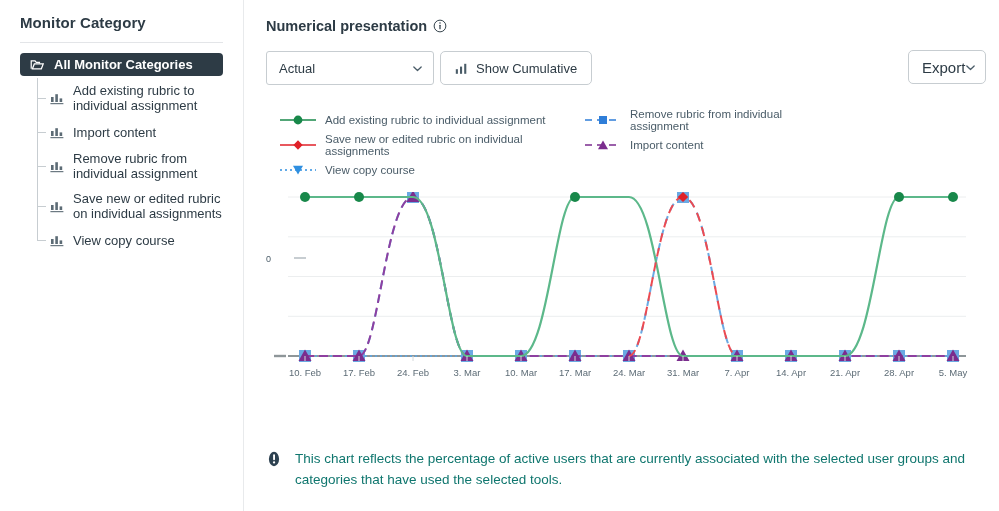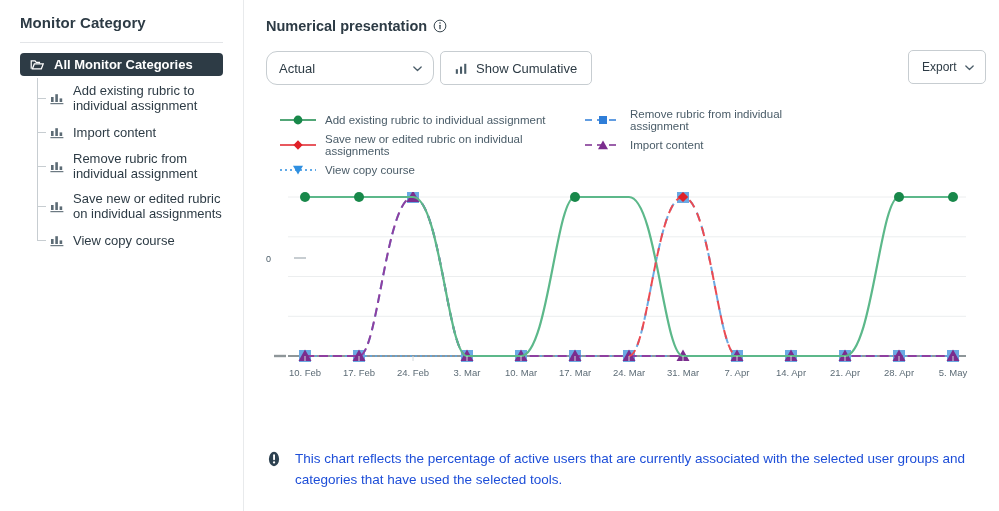--- a/index.html
+++ b/index.html
@@ -71,40 +71,40 @@
   .main { flex: 1 1 auto; padding: 18px 22px 0 22px; position: relative; }
   .main-head {
     display: flex; align-items: center; gap: 6px;
     font-size: 14.5px; font-weight: bold; color: #2d3b45;
   }
   .info-icon { width: 14px; height: 14px; display: block; }
 
   .controls { display: flex; align-items: center; margin-top: 17px; }
   .select-box {
     width: 168px; height: 34px;
-    border: 1px solid #c7cdd1; border-radius: 11px;
+    border: 1px solid #c7cdd1; border-radius: 3px;
     display: flex; align-items: center; justify-content: space-between;
     padding: 0 10px 0 12px;
     font-size: 13px; color: #2d3b45; background: #fff; cursor: pointer;
   }
   .btn {
     height: 34px;
     border: 1px solid #c7cdd1; border-radius: 5px;
     display: flex; align-items: center; gap: 8px;
     padding: 0 14px;
     font-size: 13px; color: #2d3b45; background: #fff; cursor: pointer;
     margin-left: 6px;
   }
   .btn-export {
     position: absolute; right: 22px; top: 50px;
     height: 34px; width: 78px;
     border: 1px solid #c7cdd1; border-radius: 5px;
     display: flex; align-items: center; justify-content: space-between;
     padding: 0 10px 0 13px;
-    font-size: 12px; color: #2d3b45; background: #fff; cursor: pointer;
+    font-size: 15px; color: #2d3b45; background: #fff; cursor: pointer;
   }
   .chev { width: 11px; height: 11px; display:block; }
   .mini-bars { width: 13px; height: 13px; display: block; }
 
   
   .legend {
     margin-top: 22px;
     margin-left: 12px;
     width: 570px;
     display: flex; flex-wrap: wrap;
@@ -124,21 +124,21 @@
   .chart-svg { display: block; }
 
   
   .note {
     position: absolute;
     left: 22px; right: 22px; top: 448px;
     display: flex; gap: 13px; align-items: flex-start;
   }
   .note-icon { flex: 0 0 16px; width: 16px; height: 16px; margin-top: 3px; }
   .note-text {
-    font-size: 13.5px; line-height: 21px; color: #1d4ed8;
+    font-size: 13.5px; line-height: 21px; color: #0f766e;
     max-width: 680px;
   }
 </style>
 </head>
 <body>
 
 <div class="page">
 
   <aside class="sidebar">
     <div class="sidebar-title">Monitor Category</div>

